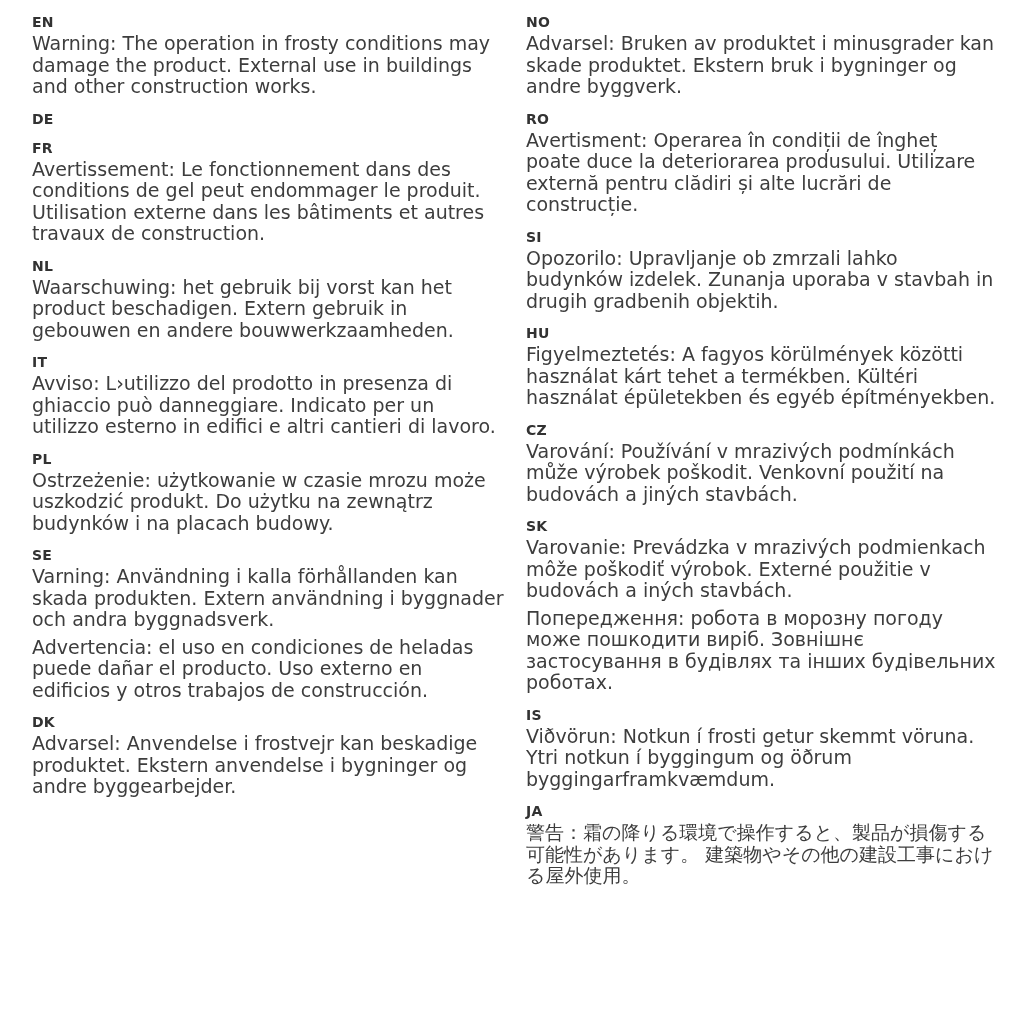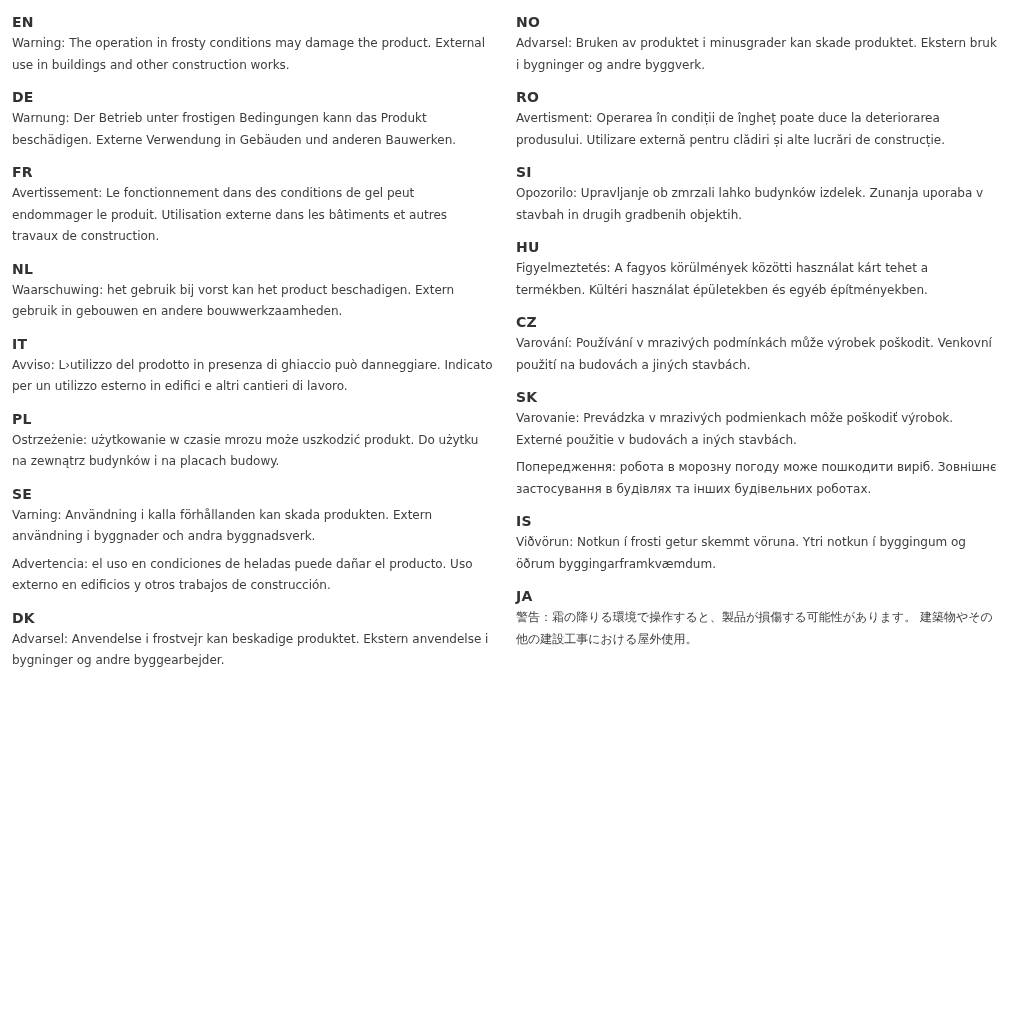--- a/index.html
+++ b/index.html
@@ -12,59 +12,58 @@
       overflow: hidden;
     }
     body {
       font-family: "DejaVu Sans", "Liberation Sans", sans-serif;
       color: #3a3a3a;
     }
     .page {
       display: grid;
       grid-template-columns: 1fr 1fr;
       column-gap: 22px;
-      padding: 6px 26px 0 12px;
+      padding: 6px 26px 0 32px;
       width: 1024px;
     }
     .col {
       min-width: 0;
     }
     .lang-section {
       margin: 0 0 6px 0;
     }
     .lang-code {
       font-size: 14px;
       font-weight: bold;
       color: #323232;
       margin: 13px 0 3px 0;
       letter-spacing: 0.2px;
     }
     .lang-section:first-child .lang-code {
       margin-top: 8px;
     }
     .lang-text {
-      font-size: 12px;
+      font-size: 19px;
       line-height: 21.5px;
       margin: 0;
       color: #3d3d3d;
     }
   </style>
 </head>
 <body>
 
 <div class="page">
 
   <div class="col">
     <section class="lang-section">
       <h2 class="lang-code">EN</h2>
       <p class="lang-text">Warning: The operation in frosty conditions may damage the product. External use in buildings and other construction works.</p>
     </section>
     <section class="lang-section">
       <h2 class="lang-code">DE</h2>
-      <p class="lang-text">Warnung: Der Betrieb unter frostigen Bedingungen kann das Produkt beschädigen. Externe Verwendung in Gebäuden und anderen Bauwerken.</p>
     </section>
     <section class="lang-section">
       <h2 class="lang-code">FR</h2>
       <p class="lang-text">Avertissement: Le fonctionnement dans des conditions de gel peut endommager le produit. Utilisation externe dans les bâtiments et autres travaux de construction.</p>
     </section>
     <section class="lang-section">
       <h2 class="lang-code">NL</h2>
       <p class="lang-text">Waarschuwing: het gebruik bij vorst kan het product beschadigen. Extern gebruik in gebouwen en andere bouwwerkzaamheden.</p>
     </section>
     <section class="lang-section">

